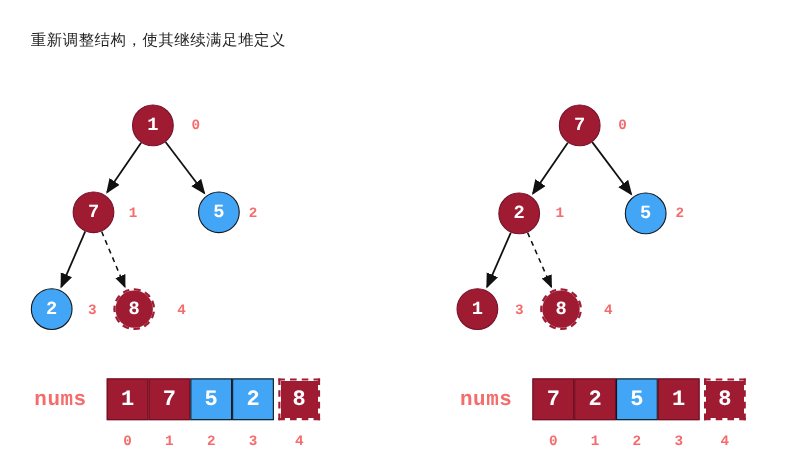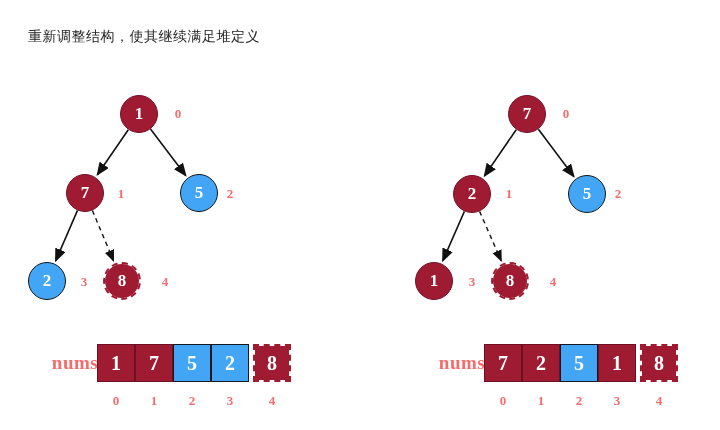--- a/index.html
+++ b/index.html
@@ -1,18 +1,18 @@
 <!DOCTYPE html>
 <html><head>
 <meta charset="utf-8">
 <style>
   html,body{margin:0;padding:0;background:#fff;}
   #stage{
     position:relative;width:720px;height:430px;background:#ffffff;overflow:hidden;
-    font-family:Liberation Serif, serif;
+    font-family:Liberation Mono, monospace;
   }
   .title{
     position:absolute;left:28px;top:28px;
     font-size:14px;color:#1f1f1f;letter-spacing:0.5px;
   }
   svg.edges{position:absolute;left:0;top:0;pointer-events:none;}
   .tnode{
     position:absolute;width:38px;height:38px;border-radius:50%;
     box-sizing:border-box;display:flex;align-items:center;justify-content:center;
     color:#fff;font-weight:700;font-size:17px;
@@ -20,21 +20,21 @@
   }
   .tnode.s-red{background:#9E1B32;border:1.5px solid #76122a;}
   .tnode.s-blue{background:#42A5F5;border:1.8px solid #15191d;}
   .tnode.s-dashed{border:2.5px dashed #9E1B32;background:#9E1B32;background-clip:padding-box;}
   .idx{
     position:absolute;transform:translate(-50%,-50%);
     color:#F56C6C;font-weight:700;font-size:13px;
   }
   .nums-label{
     position:absolute;transform:translate(-50%,-50%);
-    color:#F56C6C;font-weight:700;font-size:19px;letter-spacing:0.5px;margin-left:20px;
+    color:#F56C6C;font-weight:700;font-size:19px;letter-spacing:0.5px;
   }
   .acell{
     position:absolute;top:344px;width:38px;height:38px;box-sizing:border-box;
     display:flex;align-items:center;justify-content:center;
     color:#fff;font-weight:700;font-size:20px;
   }
   .acell.s-red{background:#9E1B32;border:1.4px solid #6e0f22;}
   .acell.s-blue{background:#42A5F5;border:1.8px solid #15191d;}
   .acell.s-dashed{border:2px dashed #9E1B32;background:#9E1B32;background-clip:padding-box;}
 </style>

